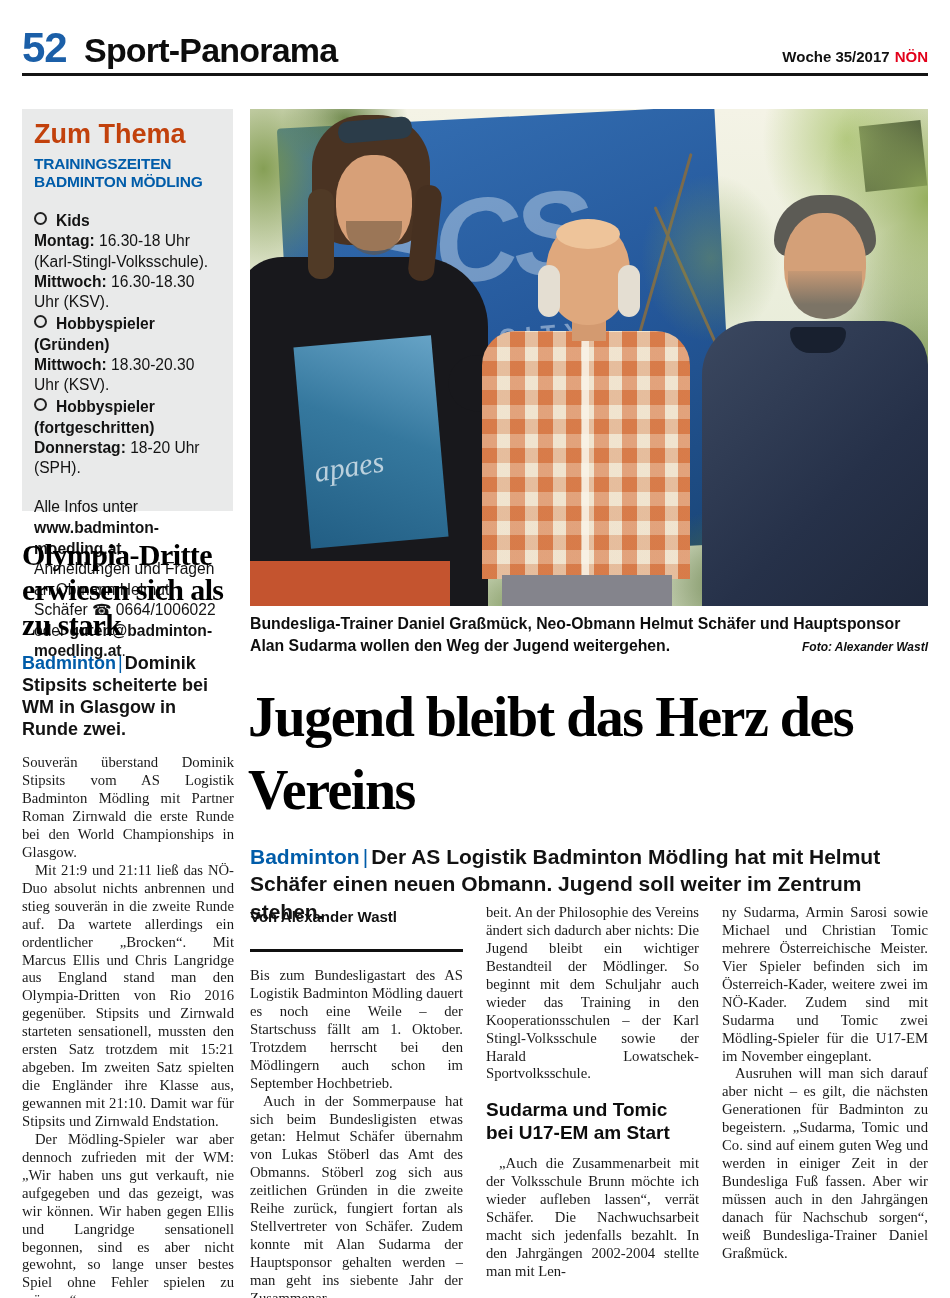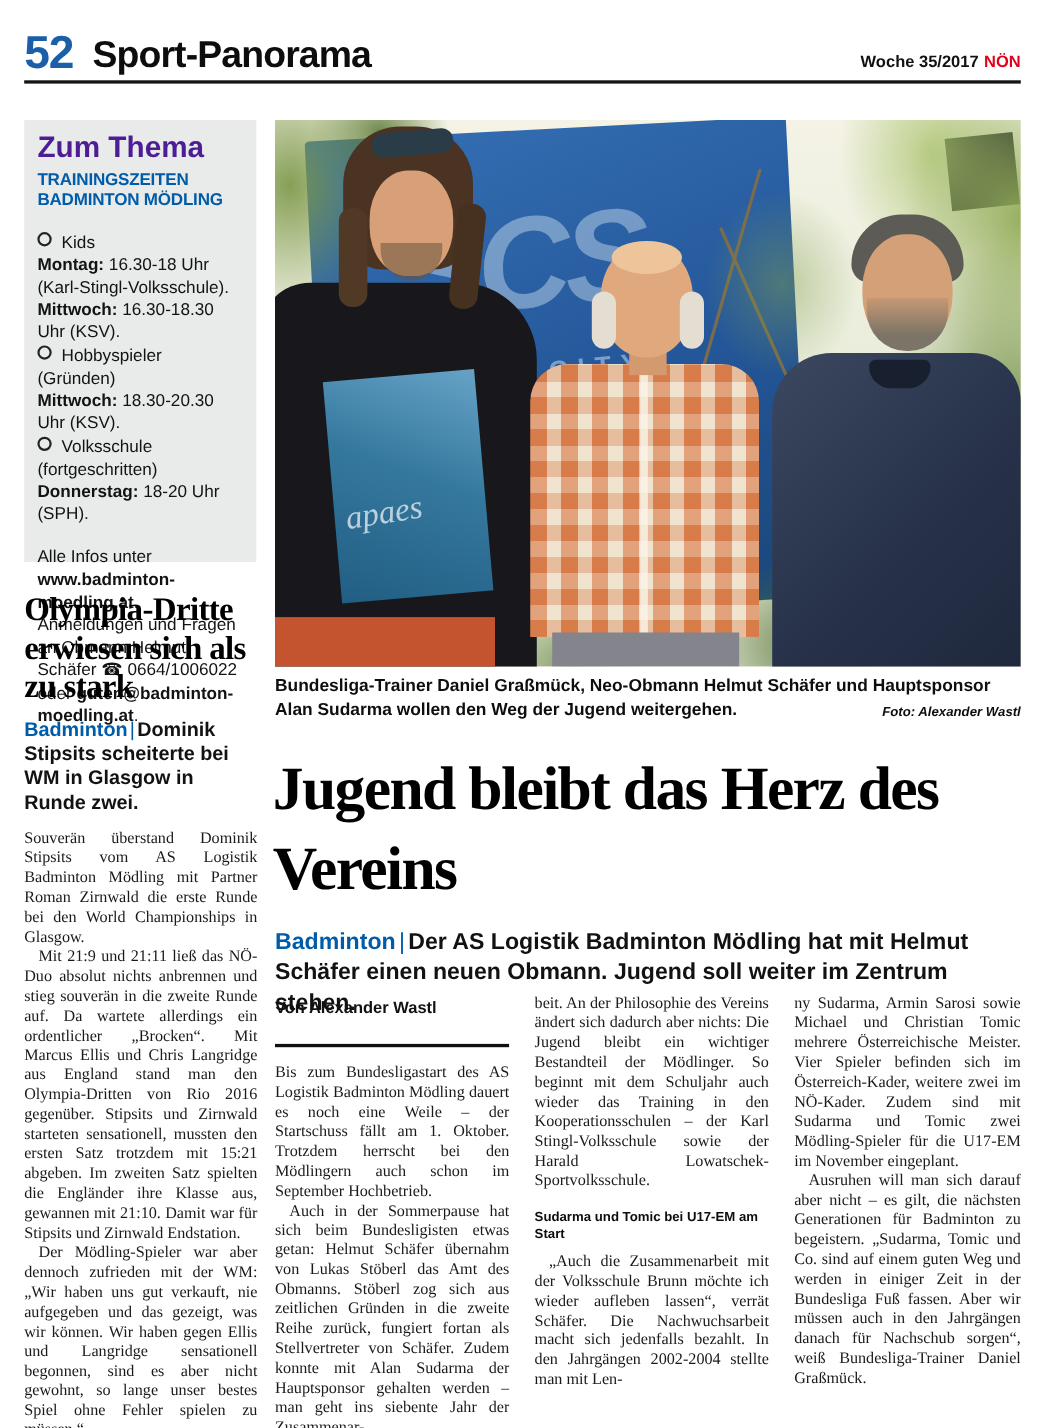--- a/index.html
+++ b/index.html
@@ -7,24 +7,24 @@
         font-family:"Liberation Sans","DejaVu Sans",sans-serif;color:#111;}
   
   .masthead{position:absolute;left:22px;top:24px;width:906px;height:46px;}
   .page-num{position:absolute;left:0;bottom:2px;font-size:42px;font-weight:bold;color:#1b5fa8;letter-spacing:-1px;line-height:1;}
   .section-title{position:absolute;left:62px;bottom:4px;font-size:34px;font-weight:bold;color:#0d0d0d;letter-spacing:-0.8px;line-height:1;}
   .issue-wrap{position:absolute;right:0;bottom:6px;font-size:15px;font-weight:bold;}
   .issue-wrap .brand{color:#e2001a;margin-left:5px;}
   .head-rule{position:absolute;left:22px;top:72px;width:906px;border-top:3px solid #141414;}
   
   .thema-box{position:absolute;left:22px;top:108px;width:211px;height:402px;background:#e9eaea;box-sizing:border-box;padding:11px 12px;}
-  .thema-title{font-size:27px;font-weight:bold;color:#4c1d95;line-height:1.05;margin-bottom:7px;}
+  .thema-title{font-size:27px;font-weight:bold;color:#c2410c;line-height:1.05;margin-bottom:7px;}
   .thema-sub{font-size:15.5px;font-weight:bold;color:#005ca9;line-height:1.15;letter-spacing:-0.2px;}
   .thema-list{margin-top:20px;font-size:15.6px;line-height:1.3;color:#131313;}
-  .bullet-line{font-weight:normal;margin-top:2px;}
+  .bullet-line{font-weight:bold;margin-top:2px;}
   .circ{display:inline-block;width:9px;height:9px;border:2px solid #222;border-radius:50%;margin-right:9px;position:relative;top:-1px;background:#e9eaea;}
   .thema-info{margin-top:19px;font-size:15.6px;line-height:1.32;color:#131313;}
   .thema-info b{font-weight:bold;}
   
   .left-art{position:absolute;left:22px;top:537px;width:212px;}
   .left-head{font-family:"Liberation Serif","DejaVu Serif",serif;font-size:30px;font-weight:bold;line-height:1.16;letter-spacing:-0.6px;color:#000;}
   .kicker{margin-top:11px;font-size:18px;font-weight:bold;line-height:1.22;color:#121212;}
   .kicker .klabel{color:#005ca9;}
   .kicker .ksep{color:#005ca9;font-weight:normal;padding:0 2px;}
   .serif-body{font-family:"Liberation Serif","DejaVu Serif",serif;font-size:14.7px;line-height:1.22;text-align:justify;color:#1a1a1a;hyphens:auto;}
@@ -92,21 +92,21 @@
   
   .main-head{position:absolute;left:248px;top:680px;width:680px;font-family:"Liberation Serif","DejaVu Serif",serif;
              font-size:56px;font-weight:bold;line-height:1.3;letter-spacing:-1.5px;color:#000;}
   .main-kicker{position:absolute;left:250px;top:842px;width:660px;font-size:21px;font-weight:bold;line-height:1.3;color:#121212;}
   .main-kicker .klabel{color:#005ca9;}
   .main-kicker .ksep{color:#005ca9;font-weight:normal;padding:0 3px;}
   .col{position:absolute;top:903px;width:213px;height:395px;overflow:hidden;}
   .col1{left:250px;} .col2{left:486px;} .col3{left:722px;width:206px;}
   .byline{font-size:15px;font-weight:bold;padding:4px 0 24px 0;border-bottom:3px solid #101010;margin-bottom:15px;}
   .col .serif-body p{margin:0 0 0 0;}
-  .subhead{font-size:12px;font-weight:bold;line-height:1.18;margin:16px 0 11px 0;color:#0d0d0d;}
+  .subhead{font-size:19px;font-weight:bold;line-height:1.18;margin:16px 0 11px 0;color:#0d0d0d;}
 </style>
 </head>
 <body>
 
 <div class="page">
 
   <div class="masthead">
     <div class="page-num">52</div>
     <div class="section-title">Sport-Panorama</div>
     <div class="issue-wrap"><span>Woche 35/2017</span><span class="brand">NÖN</span></div>
@@ -116,21 +116,21 @@
   <div class="thema-box">
     <div class="thema-title">Zum Thema</div>
     <div class="thema-sub">TRAININGSZEITEN</div>
     <div class="thema-sub">BADMINTON MÖDLING</div>
     <div class="thema-list">
       <div class="bullet-line"><span class="circ"></span><span>Kids</span></div>
       <div><b>Montag:</b> <span>16.30-18 Uhr (Karl-Stingl-Volksschule).</span></div>
       <div><b>Mittwoch:</b> <span>16.30-18.30 Uhr (KSV).</span></div>
       <div class="bullet-line"><span class="circ"></span><span>Hobbyspieler (Gründen)</span></div>
       <div><b>Mittwoch:</b> <span>18.30-20.30 Uhr (KSV).</span></div>
-      <div class="bullet-line"><span class="circ"></span><span>Volksschule (fortgeschritten)</span></div>
+      <div class="bullet-line"><span class="circ"></span><span>Hobbyspieler (fortgeschritten)</span></div>
       <div><b>Donnerstag:</b> <span>18-20 Uhr (SPH).</span></div>
     </div>
     <div class="thema-info"><span>Alle Infos unter </span><b>www.badminton-moedling.at</b><span>. Anmeldungen und Fragen an Obmann Helmut Schäfer </span><span>☎</span><span> 0664/1006022 oder </span><b>guten@badminton-moedling.at</b><span>.</span></div>
   </div>
 
   <div class="left-art">
     <div class="left-head">Olympia-Dritte erwiesen sich als zu stark</div>
     <div class="kicker"><span class="klabel">Badminton</span><span class="ksep">|</span><span>Dominik Stipsits scheiterte bei WM in Glasgow in Runde zwei.</span></div>
     <div class="serif-body">
       <p>Souverän überstand Dominik Stipsits vom AS Logistik Badminton Mödling mit Partner Roman Zirnwald die erste Runde bei den World Championships in Glasgow.</p>

